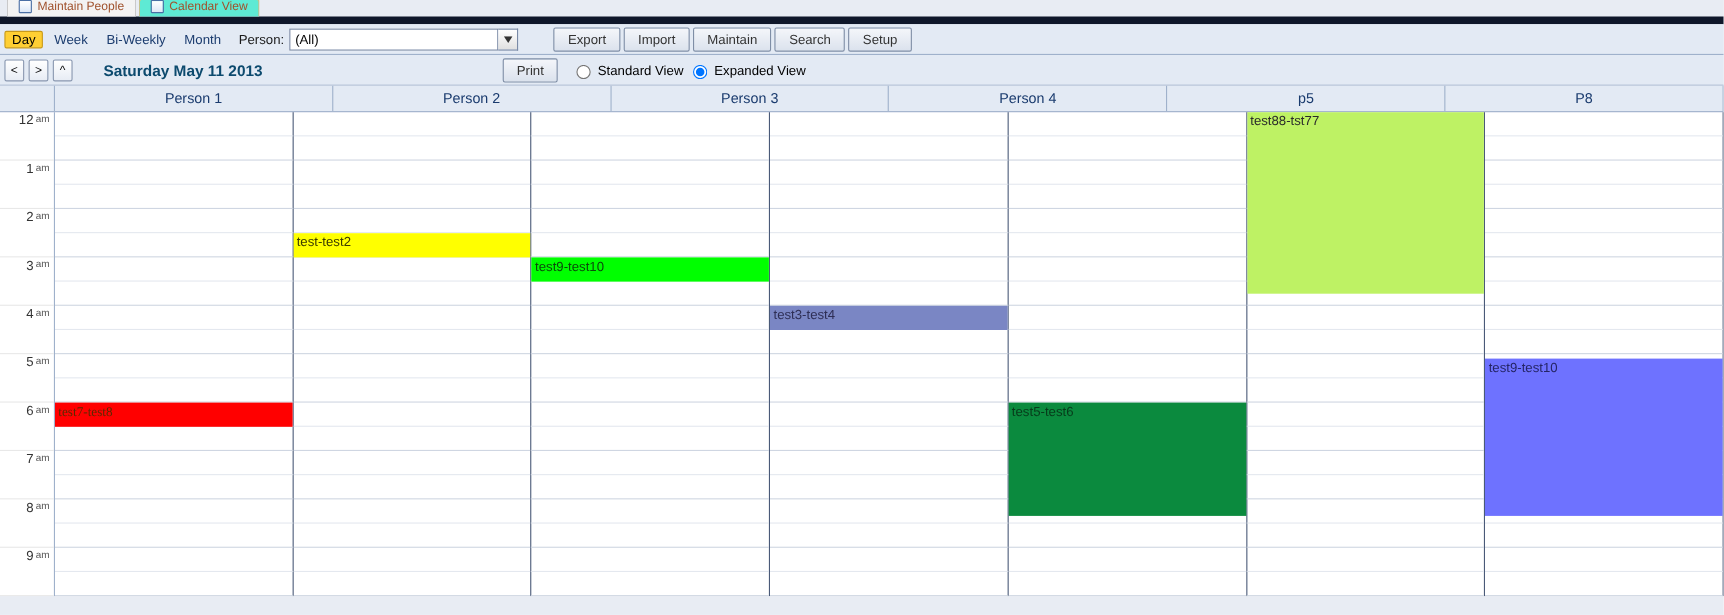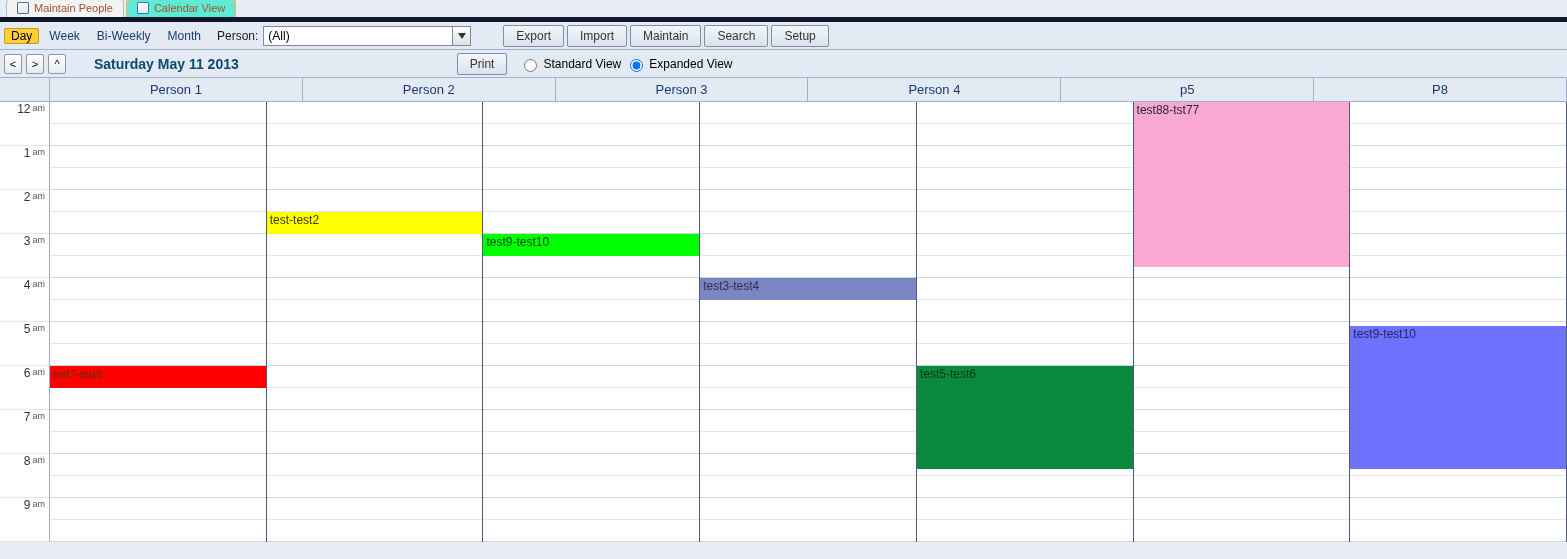--- a/index.html
+++ b/index.html
@@ -11,21 +11,21 @@
     color: #000;
     width: 1567px;
   }
   
   .tabs {
     display: flex;
     align-items: flex-end;
     height: 22px;
     padding-left: 6px;
     background: #e8ecf3;
-    border-bottom: 5px solid #0f172a;
+    border-bottom: 7px solid #0f172a;
   }
   .tab {
     display: flex;
     align-items: center;
     gap: 5px;
     height: 20px;
     padding: 0 10px;
     margin-right: 2px;
     border: 1px solid #b8b8b8;
     border-bottom: none;
@@ -222,21 +222,21 @@
     overflow: hidden;
     white-space: nowrap;
     border: 0;
   }
   
   .c-red    { background: #ff0000; color: #5a2a00; font-family: Liberation Serif, serif; }
   .c-yellow { background: #ffff00; color: #3a3a00; }
   .c-lime   { background: #00ff00; color: #0b4b0b; }
   .c-slate  { background: #7a86c4; color: #2e2e55; }
   .c-green  { background: #0b8a3e; color: #073a1a; }
-  .c-gray   { background: #f9a8d4; color: #2a2a2a; }
+  .c-gray   { background: #bef264; color: #2a2a2a; }
   .c-violet { background: #6e72ff; color: #252566; }
 </style>
 </head>
 <body>
 
 <div class="tabs">
   <div class="tab">
     <span class="tab-icon"></span>
     <span>Maintain People</span>
   </div>

